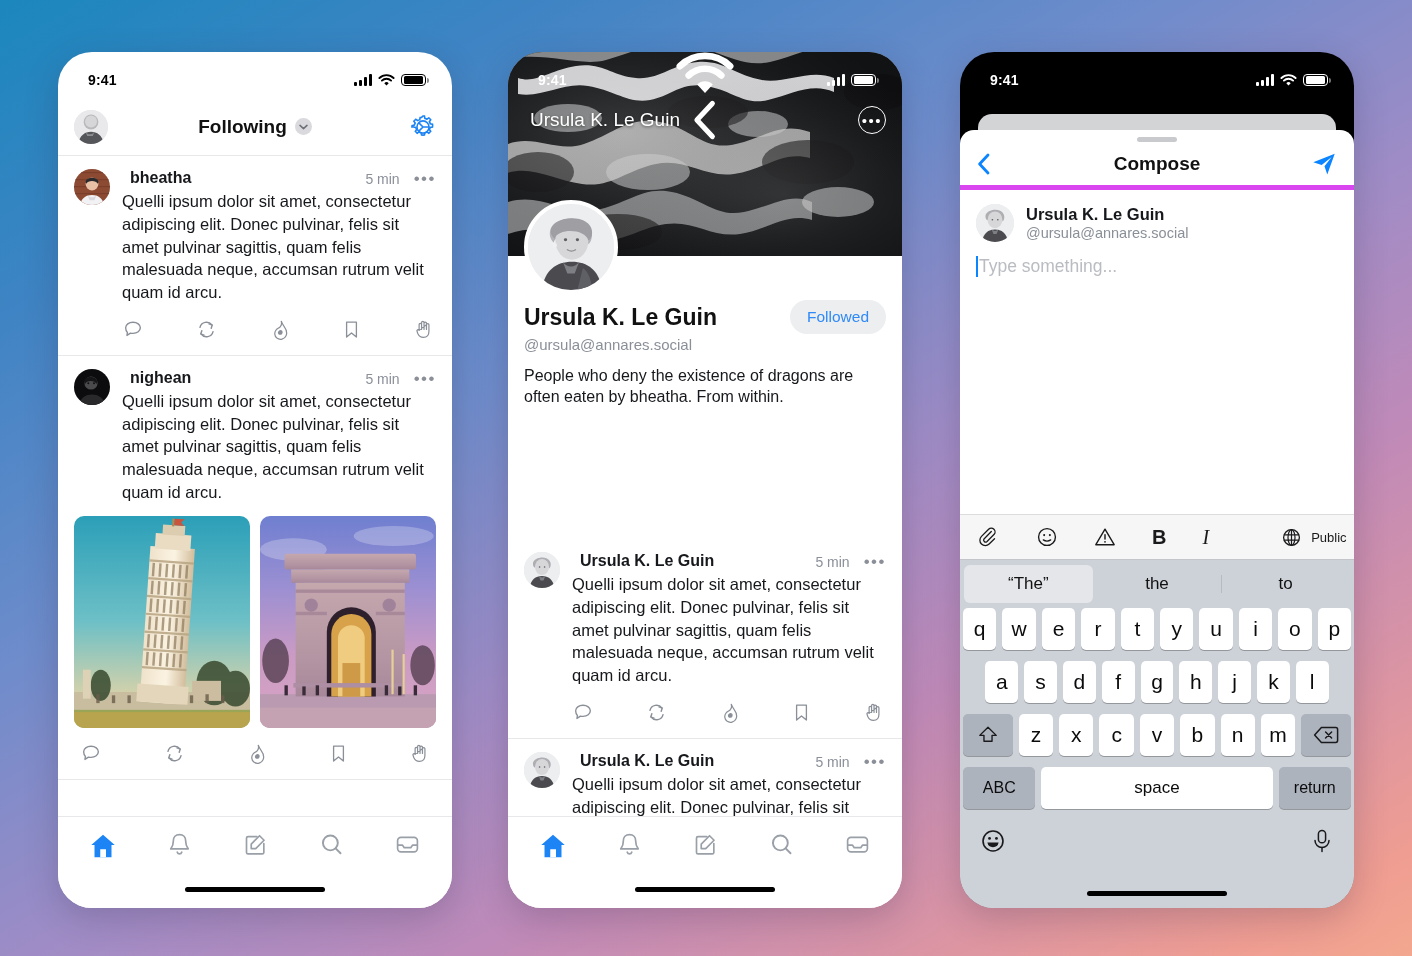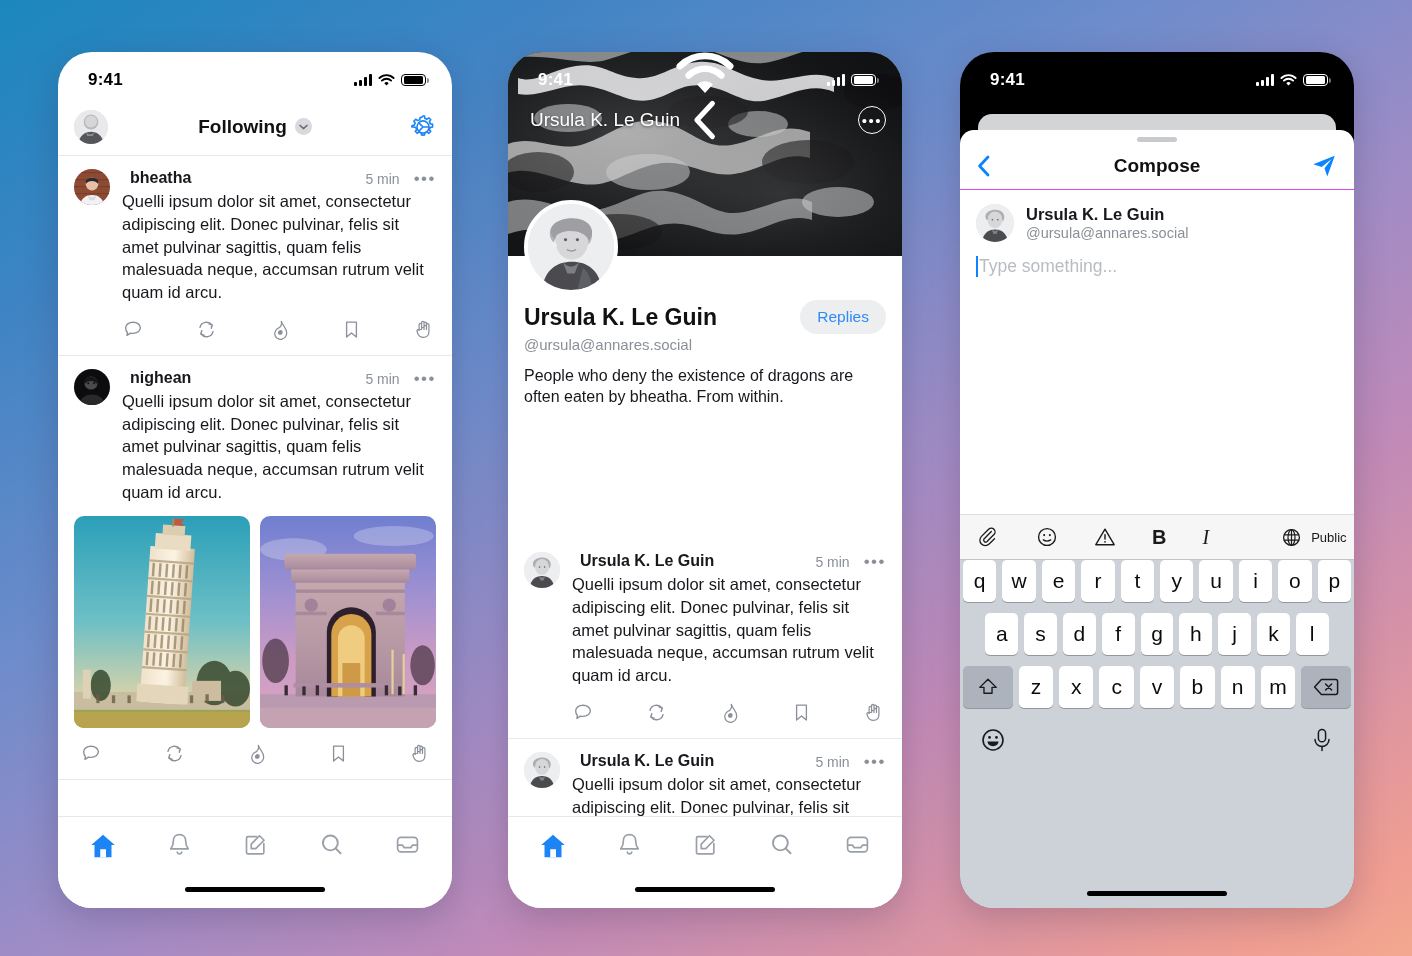--- a/index.html
+++ b/index.html
@@ -31,21 +31,21 @@
   }
   #phone1 { left: 58px;  top: 52px;  width: 394px; height: 856px; }
   #phone2 { left: 508px; top: 52px;  width: 394px; height: 856px; }
   #phone3 { left: 960px; top: 52px;  width: 394px; height: 856px; background:#000; }
 
   
   .statusbar {
     height: 46px; display: flex; align-items: center;
     justify-content: space-between;
     padding: 10px 26px 0 30px;
-    font-size: 17px; font-weight: bold; letter-spacing: .2px;
+    font-size: 14px; font-weight: bold; letter-spacing: .2px;
   }
   .statusbar.dark { color: #fff; }
   .sb-right { display: flex; align-items: center; gap: 6px; }
   .bars { display: flex; align-items: flex-end; gap: 2px; height: 12px; }
   .bars i { width: 3px; background: currentColor; border-radius: 1px; display:block; }
   .bars i:nth-child(1){height:4px}
   .bars i:nth-child(2){height:6.5px}
   .bars i:nth-child(3){height:9px}
   .bars i:nth-child(4){height:12px}
   .batt {
@@ -152,21 +152,21 @@
     position:absolute; left:18px; right:18px; top:16px; height: 60px;
     background:#d3d4d6; border-radius: 14px 14px 0 0;
   }
   .sheet {
     position:absolute; left:0; right:0; top:32px; bottom:0;
     background:#fff; border-radius: 14px 14px 0 0; overflow:hidden;
   }
   .grabber { width:40px;height:5px;border-radius:3px;background:#c9cacd;margin: 7px auto 0 auto; }
   .compose-bar {
     height: 48px; display:flex; align-items:center; padding: 0 16px;
-    border-bottom:1px solid #d946ef; position:relative;
+    border-bottom:5px solid #d946ef; position:relative;
   }
   .compose-title { position:absolute;left:0;right:0;text-align:center;font-size:19px;font-weight:bold;color:#111; }
   .send { margin-left:auto; }
   .compose-user { display:flex; align-items:center; gap:12px; padding: 14px 16px 0 16px; }
   .cu-name { font-size: 16.5px; font-weight: bold; color:#16181c; }
   .cu-handle { font-size: 14.5px; color:#8a8f98; margin-top:1px; }
   .compose-input { padding: 14px 16px 0 16px; display:flex; align-items:center; }
   .caret { width:2px; height:21px; background:#0b84ff; margin-right:1px; }
   .ph { font-size: 17.5px; color:#b9bcc1; }
   .compose-toolbar {
@@ -631,21 +631,21 @@
       <circle cx="29" cy="45" r="2.6" fill="#f0f0f2"></circle>
       <path d="M15 94c3-22 16-31 33-31s30 9 33 31Z" fill="#4a4a4f"></path>
       <path d="M38 63c4 7 14 7 18 0l-5 13h-8Z" fill="#7e7e85"></path>
       <path d="M60 70c6 4 9 12 10 24H54Z" fill="#5f5f66"></path>
     </svg>
   </div>
 
   <div class="prof-info">
     <div class="prof-row">
       <span class="prof-name">Ursula K. Le Guin</span>
-      <span class="followed-pill">Replies</span>
+      <span class="followed-pill">Followed</span>
     </div>
     <div class="prof-handle">@ursula@annares.social</div>
     <div class="prof-bio">People who deny the existence of dragons are often eaten by bheatha. From within.</div>
   </div>
 
 
   <div class="scroll2">
     <div class="post">
       <div class="post-head">
         <div class="avatar p-av">
@@ -853,20 +853,25 @@
           <svg width="21" height="21" viewBox="0 0 24 24">
             <circle cx="12" cy="12" r="9" fill="none" stroke="#1a1a1c" stroke-width="1.5"></circle>
             <ellipse cx="12" cy="12" rx="4" ry="9" fill="none" stroke="#1a1a1c" stroke-width="1.4"></ellipse>
             <path d="M3.3 9h17.4M3.3 15h17.4M12 3v18" stroke="#1a1a1c" stroke-width="1.4"></path>
           </svg>
           <span>Public</span>
         </span>
       </div>
 
       <div class="kb">
+        <div class="predict">
+          <span class="p sel">“The”</span>
+          <span class="p">the</span>
+          <span class="p div">to</span>
+        </div>
 
         <div class="krow">
           <span class="key">q</span>
           <span class="key">w</span>
           <span class="key">e</span>
           <span class="key">r</span>
           <span class="key">t</span>
           <span class="key">y</span>
           <span class="key">u</span>
           <span class="key">i</span>
@@ -902,20 +907,25 @@
           <span class="key">n</span>
           <span class="key">m</span>
           <span class="key wide">
             <svg width="26" height="20" viewBox="0 0 26 20">
               <path d="M8.4 2.6h14.4a1.8 1.8 0 0 1 1.8 1.8v11.2a1.8 1.8 0 0 1-1.8 1.8H8.4L1.6 10Z" fill="none" stroke="#1a1a1c" stroke-width="1.5" stroke-linejoin="round"></path>
               <path d="m12.6 7 6 6m0-6-6 6" stroke="#1a1a1c" stroke-width="1.5" stroke-linecap="round"></path>
             </svg>
           </span>
         </div>
 
+        <div class="krow">
+          <span class="key fn" style="flex:1.6">ABC</span>
+          <span class="key space">space</span>
+          <span class="key fn" style="flex:1.6">return</span>
+        </div>
 
         <div class="kb-bottom">
           <span>
             <svg width="26" height="26" viewBox="0 0 24 24">
               <circle cx="12" cy="12" r="9.2" fill="none" stroke="#1a1a1c" stroke-width="1.5"></circle>
               <circle cx="8.8" cy="9.6" r="1.3" fill="#1a1a1c"></circle>
               <circle cx="15.2" cy="9.6" r="1.3" fill="#1a1a1c"></circle>
               <path d="M6.8 13.4h10.4a5.3 5.3 0 0 1-10.4 0Z" fill="#1a1a1c"></path>
             </svg>
           </span>

